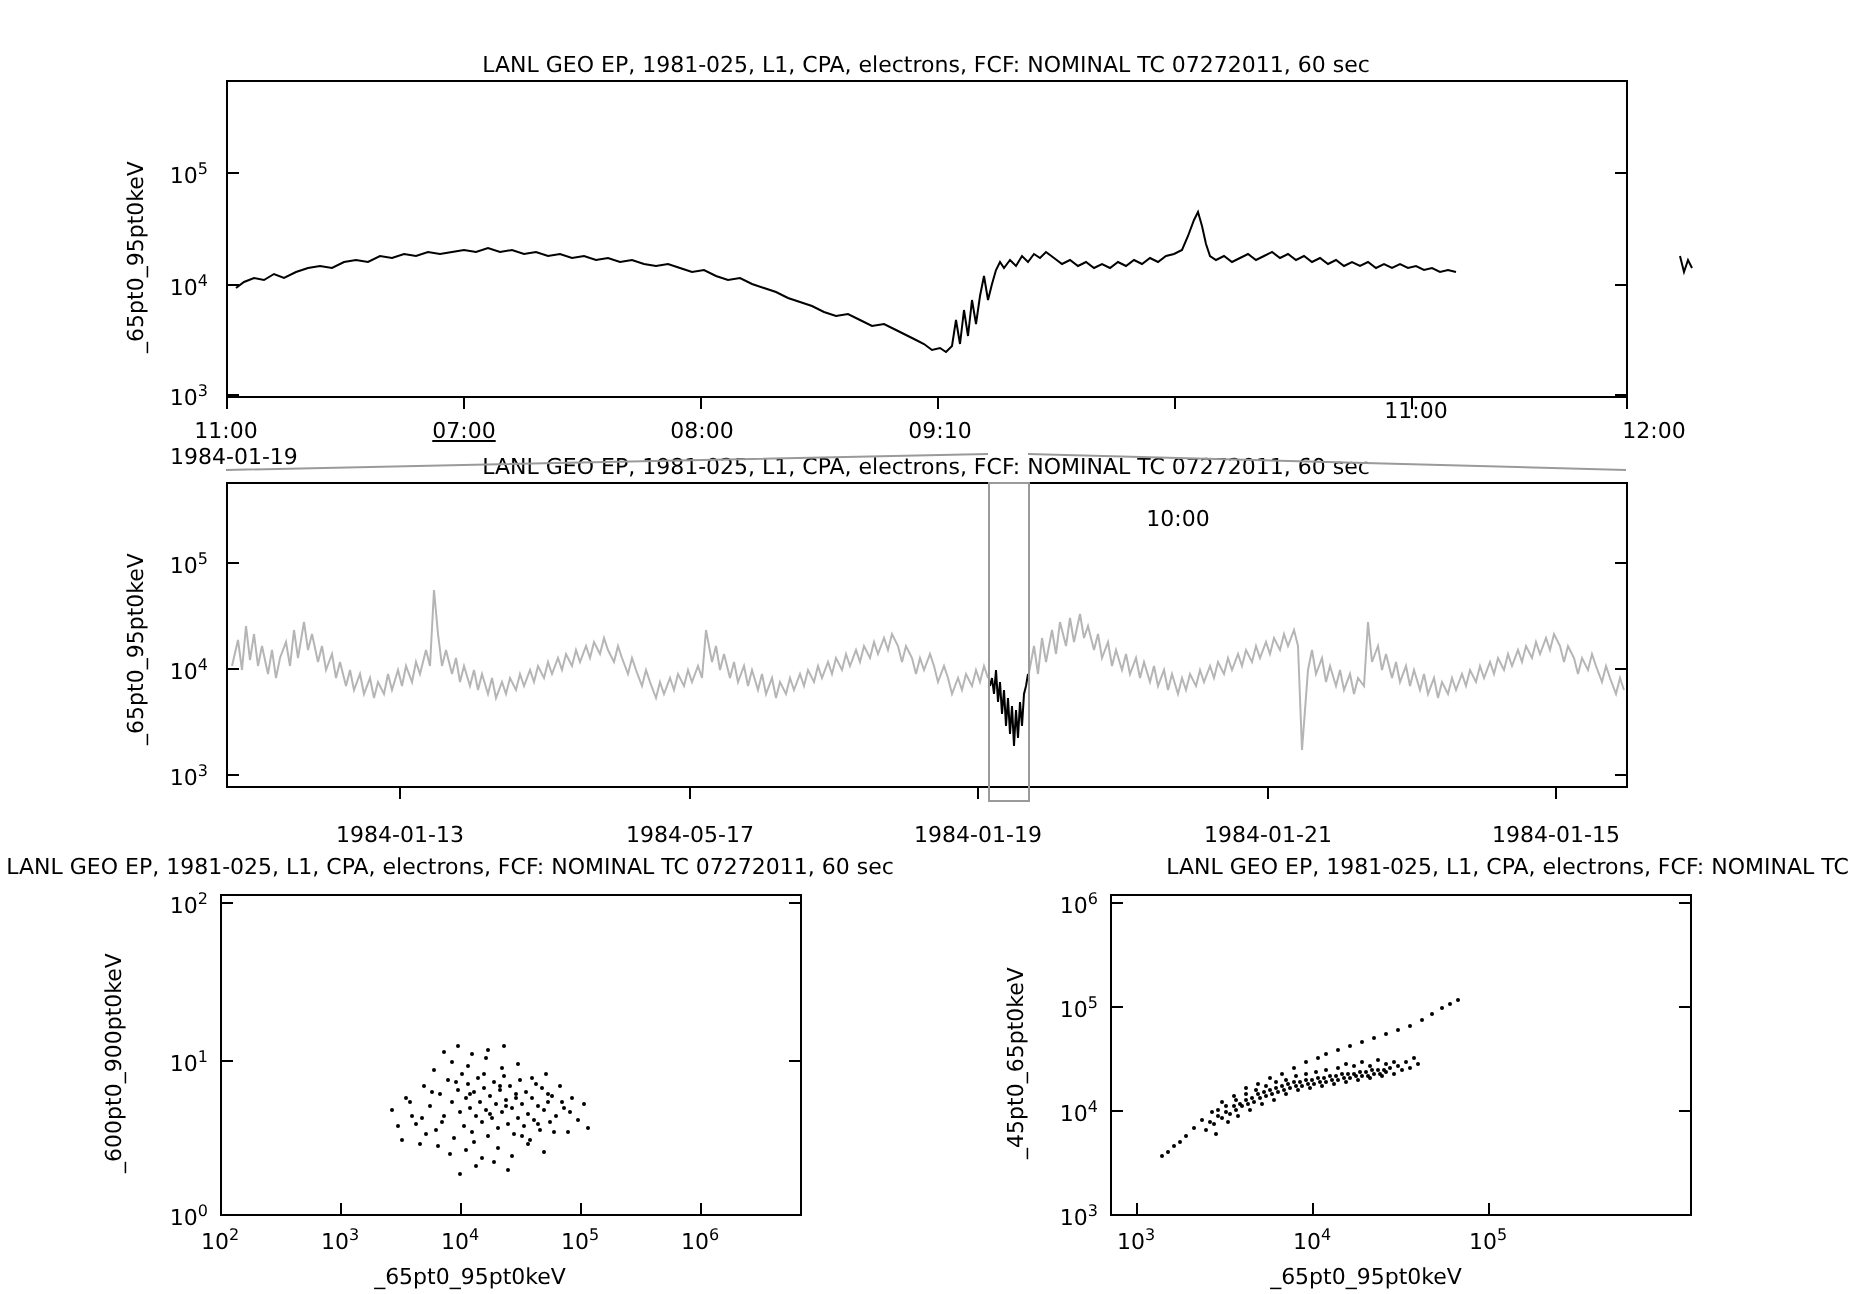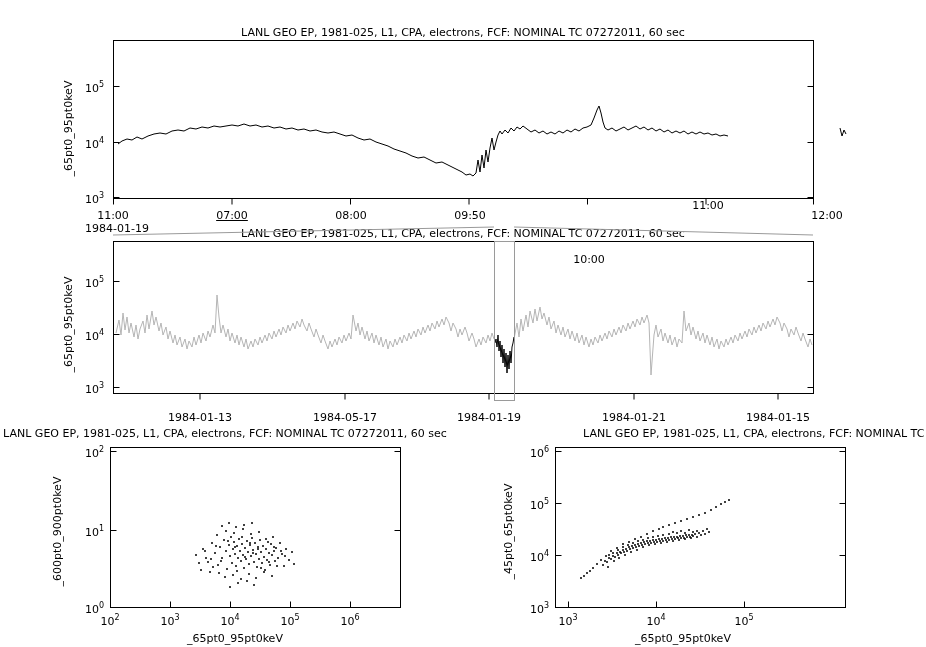--- a/index.html
+++ b/index.html
@@ -93,21 +93,21 @@
 
   <div class="axis-label-y" style="left:-2px;top:122px;width:140px;text-align:center;transform:rotate(-90deg);">_65pt0_95pt0keV</div>
 
   <div class="tick-label ytick" style="left:68px;top:80px;width:36px;">10<sup style="font-size:8px;">5</sup></div>
   <div class="tick-label ytick" style="left:68px;top:136px;width:36px;">10<sup style="font-size:8px;">4</sup></div>
   <div class="tick-label ytick" style="left:68px;top:191px;width:36px;">10<sup style="font-size:8px;">3</sup></div>
 
   <div class="tick-label xtick" style="left:83px;top:209px;width:60px;">11:00</div>
   <div class="tick-label xtick" style="left:202px;top:209px;width:60px;text-decoration:underline;">07:00</div>
   <div class="tick-label xtick" style="left:321px;top:209px;width:60px;text-align:center;">08:00</div>
-  <div class="tick-label xtick" style="left:440px;top:209px;width:60px;">09:50</div>
+  <div class="tick-label xtick" style="left:440px;top:209px;width:60px;">09:10</div>
   <div class="tick-label xtick" style="left:559px;top:209px;width:60px;margin-top:44px;">10:00</div>
   <div class="tick-label xtick" style="left:678px;top:199px;width:60px;">11:00</div>
   <div class="tick-label xtick" style="left:797px;top:209px;width:60px;">12:00</div>
   <div class="tick-label" style="left:85px;top:222px;">1984-01-19</div>
 
   <svg width="926" height="225" style="position:absolute;left:0;top:0;">
     <rect class="plotframe" x="113.5" y="40.5" width="700" height="158"></rect>
 
     <line class="tickmark" x1="113.5" y1="86.5" x2="119.5" y2="86.5"></line>
     <line class="tickmark" x1="113.5" y1="142.5" x2="119.5" y2="142.5"></line>

